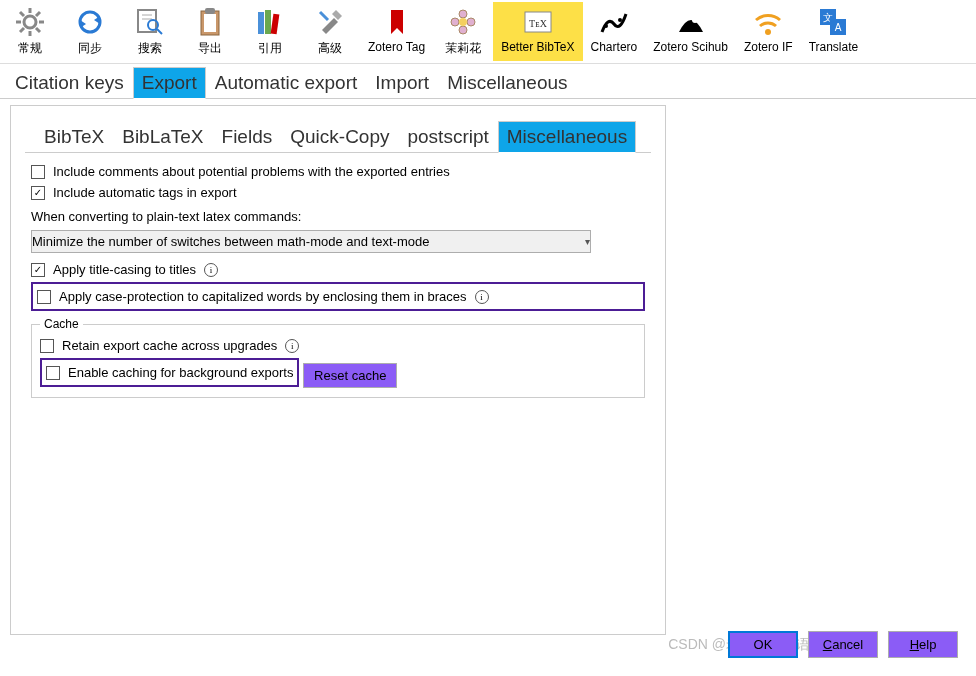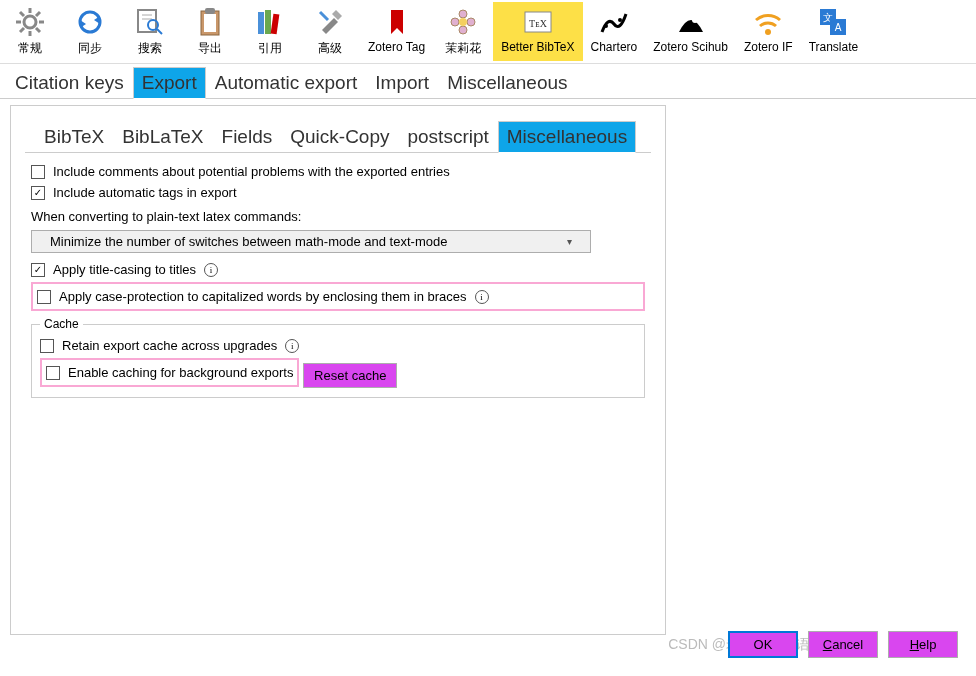--- a/index.html
+++ b/index.html
@@ -101,55 +101,55 @@
   flex-shrink: 0;
 }
 .label-text { font-size: 13px; }
 .static-text { padding: 6px 0 3px 0; font-size: 13px; }
 .dropdown {
   display: flex;
   align-items: center;
   justify-content: space-between;
   border: 1px solid #adadad;
   background: #f0f0f0;
-  padding: 3px 18px;
+  padding: 3px 0;
   width: 560px;
   margin: 3px 0 6px 0;
   font-size: 13px;
 }
 .dd-arrow { font-size: 10px; color: #555; }
 .info-icon {
   width: 14px;
   height: 14px;
   border-radius: 50%;
   border: 1px solid #555;
   display: inline-flex;
   align-items: center;
   justify-content: center;
   font-size: 9px;
   font-family: serif;
   margin-left: 4px;
 }
 .highlight-box {
-  border: 2px solid #f9a8d4;
+  border: 2px solid #4c1d95;
   padding: 2px 4px;
   margin: 2px 0;
 }
 fieldset.cache {
   border: 1px solid #ccc;
   margin-top: 6px;
   padding: 4px 8px 8px 8px;
 }
 fieldset.cache legend {
   font-size: 12px;
   padding: 0 4px;
 }
 .btn {
   border: 1px solid #adadad;
-  background: #d946ef;
+  background: #8b5cf6;
   padding: 4px 10px;
   font-size: 13px;
   cursor: pointer;
 }
 .btn.primary { border: 2px solid #0078d7; }
 .bottom-buttons {
   position: absolute;
   bottom: 18px;
   right: 18px;
   display: flex;

